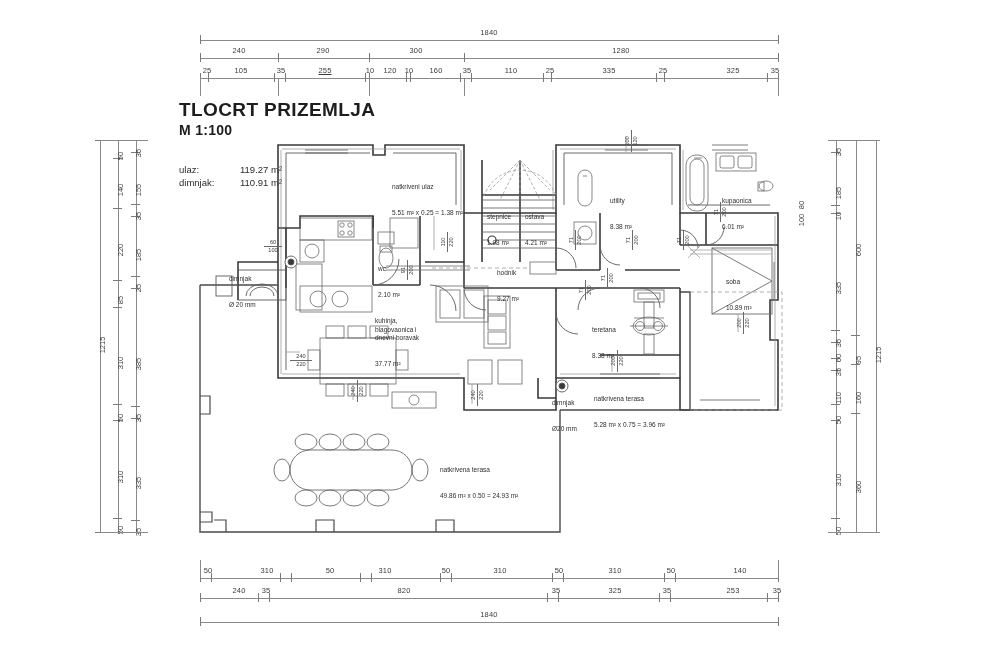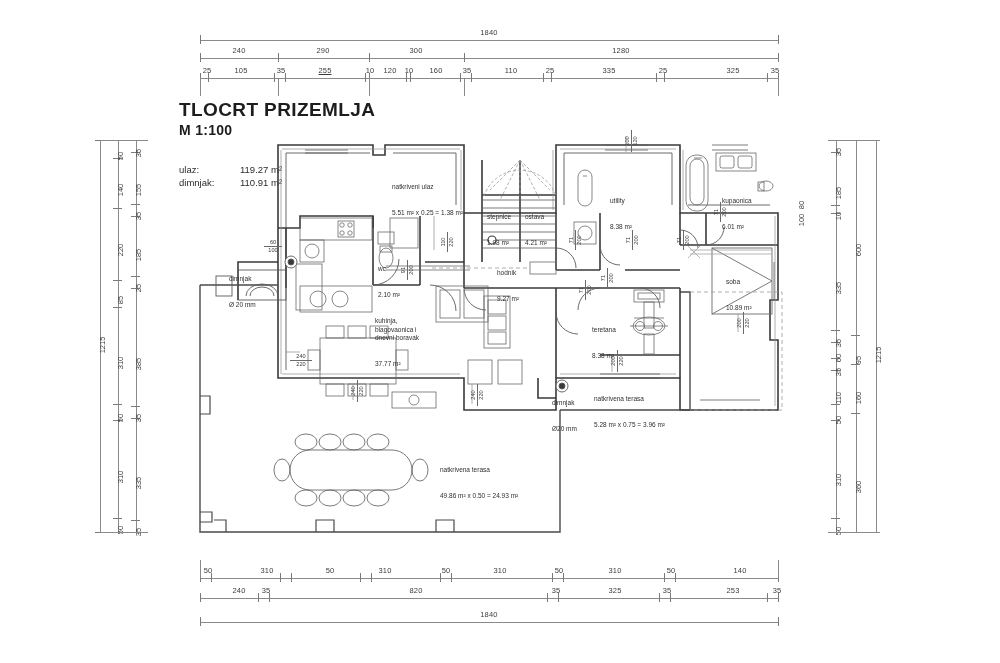--- a/index.html
+++ b/index.html
@@ -141,21 +141,21 @@
   <div class="tick" style="left:258px;top:593px;"></div>
     <div class="tick" style="left:269px;top:593px;"></div>
   <div class="tick" style="left:547px;top:593px;"></div>
     <div class="tick" style="left:558px;top:593px;"></div>
   <div class="tick" style="left:659px;top:593px;"></div>
     <div class="tick" style="left:670px;top:593px;"></div>
   <div class="tick" style="left:767px;top:593px;"></div>
     <div class="tick" style="left:778px;top:593px;"></div>
   <div class="dim c" style="left:239px;top:587px;">240</div>
   <div class="dim c" style="left:266px;top:587px;">35</div>
-  <div class="dim c" style="left:416px;top:587px;">820</div>
+  <div class="dim c" style="left:404px;top:587px;">820</div>
   <div class="dim c" style="left:556px;top:587px;">35</div>
   <div class="dim c" style="left:615px;top:587px;">325</div>
   <div class="dim c" style="left:667px;top:587px;">35</div>
   <div class="dim c" style="left:733px;top:587px;">253</div>
   <div class="dim c" style="left:777px;top:587px;">35</div>
 
   <div class="ln h" style="left:200px;top:622px;width:578px;"></div>
   <div class="tick" style="left:200px;top:617px;"></div>
   <div class="tick" style="left:778px;top:617px;"></div>
   <div class="dim c" style="left:489px;top:611px;">1840</div>

